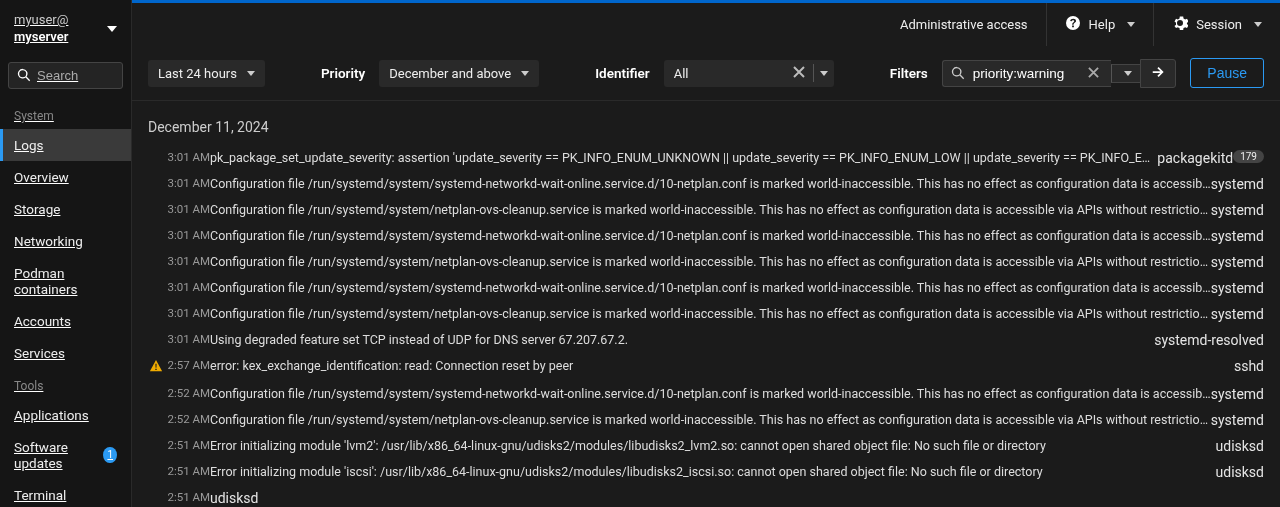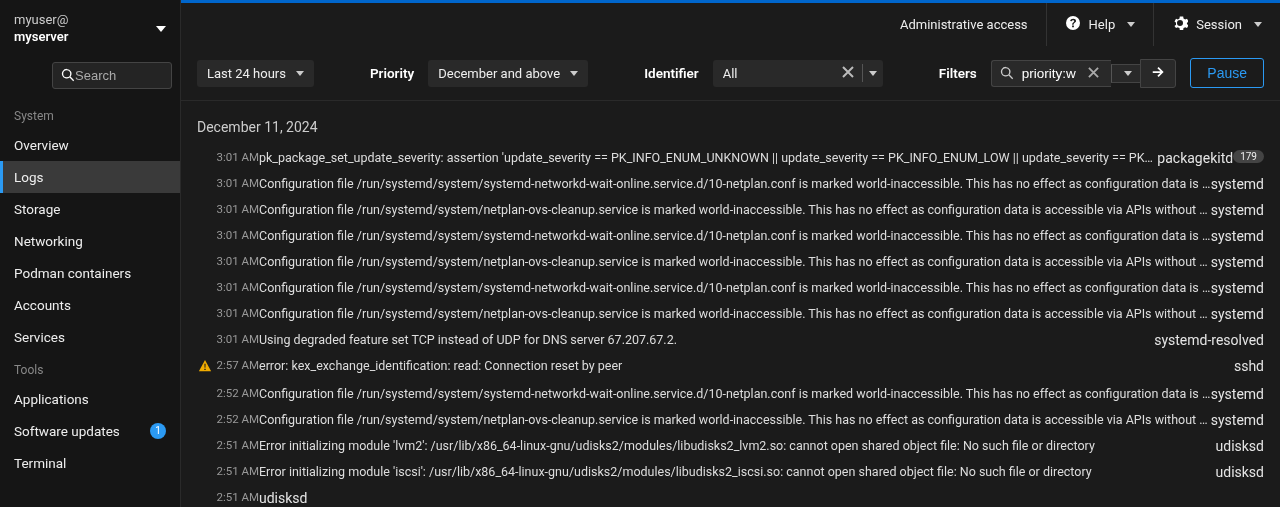--- a/index.html
+++ b/index.html
@@ -8,26 +8,27 @@
     font-family: -apple-system, BlinkMacSystemFont, "Segoe UI", Roboto, "Helvetica Neue", Arial, sans-serif;
     background: #1b1b1b;
     color: #fff;
     font-size: 13px;
     overflow: hidden;
   }
   .app { display: flex; height: 100vh; }
 
   
   .sidebar {
-    width: 181px;
+    width: 132px;
     background: #151515;
     display: flex;
     flex-direction: column;
     border-right: 1px solid #2a2a2a;
     flex-shrink: 0;
+    text-decoration: underline;
   }
   .host-switcher {
     display: flex;
     align-items: center;
     justify-content: space-between;
     padding: 12px 14px 10px 14px;
     cursor: pointer;
   }
   .host-text { line-height: 1.3; font-size: 13px; }
   .host-user { color: #ccc; }
@@ -38,21 +39,21 @@
     border-right: 5px solid transparent;
     border-top: 6px solid #fff;
   }
   .search-wrap { padding: 6px 8px 10px 8px; }
   .search-box {
     display: flex; align-items: center;
     background: #242424;
     border: 1px solid #444;
     border-radius: 3px;
     padding: 5px 8px;
-    margin-left: 44px;
+    gap: 6px;
   }
   .icon-search { width:14px; height:14px; flex-shrink:0; }
   .icon-search svg { width:14px; height:14px; fill:#fff; }
   .search-input {
     background: transparent; border: none; outline: none;
     color: #fff; font-size: 13px; width: 100%;
   }
   .search-input::placeholder { color: #aaa; }
   .nav-section-label {
     color: #888; font-size: 12px;
@@ -202,25 +203,25 @@
         <span class="icon-search">
           <svg viewBox="0 0 16 16">
               <path d="M6.5 1a5.5 5.5 0 014.38 8.82l4.15 4.15-1.06 1.06-4.15-4.15A5.5 5.5 0 116.5 1zm0 1.5a4 4 0 100 8 4 4 0 000-8z"></path>
             </svg>
         </span>
         <input class="search-input" placeholder="Search" style="">
       </div>
     </div>
 
     <div class="nav-section-label">System</div>
-    <div class="nav-item">
-        <span>Overview</span>
-      </div>
     <div class="nav-item active">
         <span>Logs</span>
+      </div>
+    <div class="nav-item">
+        <span>Overview</span>
       </div>
     <div class="nav-item">
         <span>Storage</span>
       </div>
     <div class="nav-item">
         <span>Networking</span>
       </div>
     <div class="nav-item">
         <span>Podman containers</span>
       </div>

